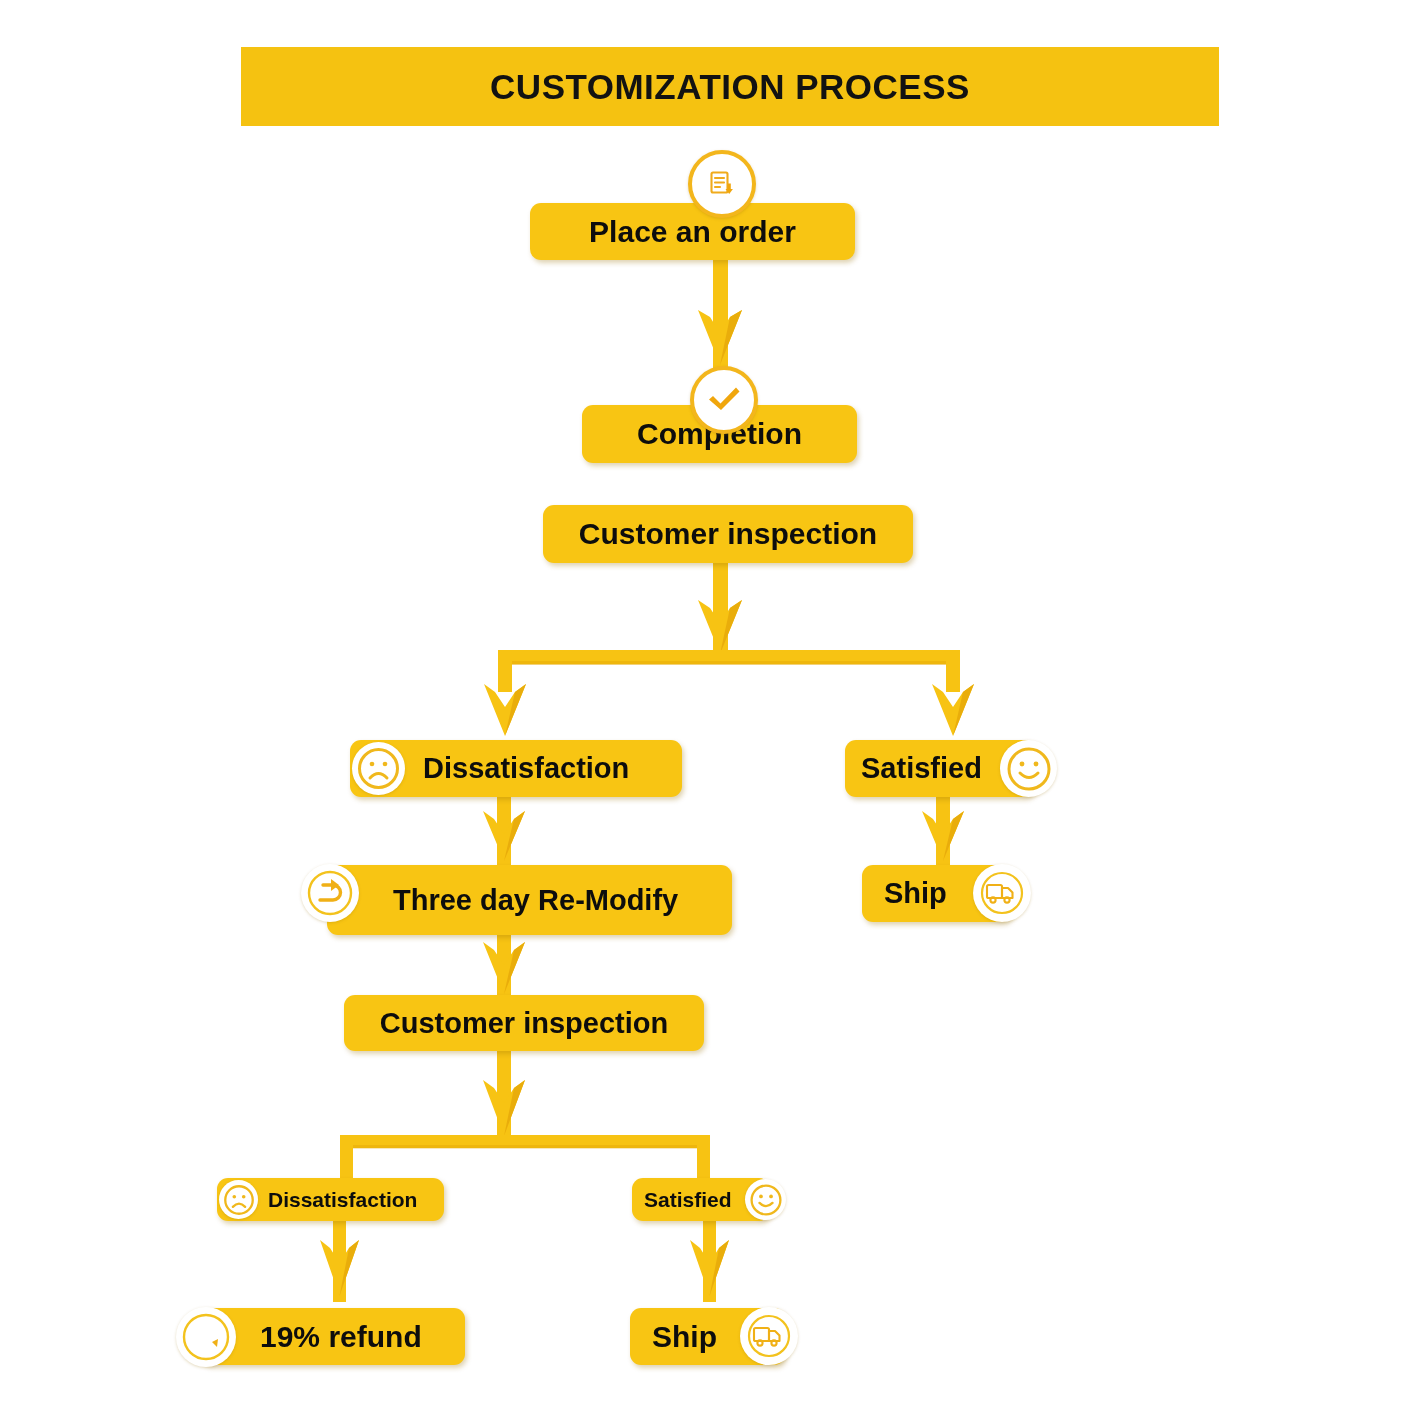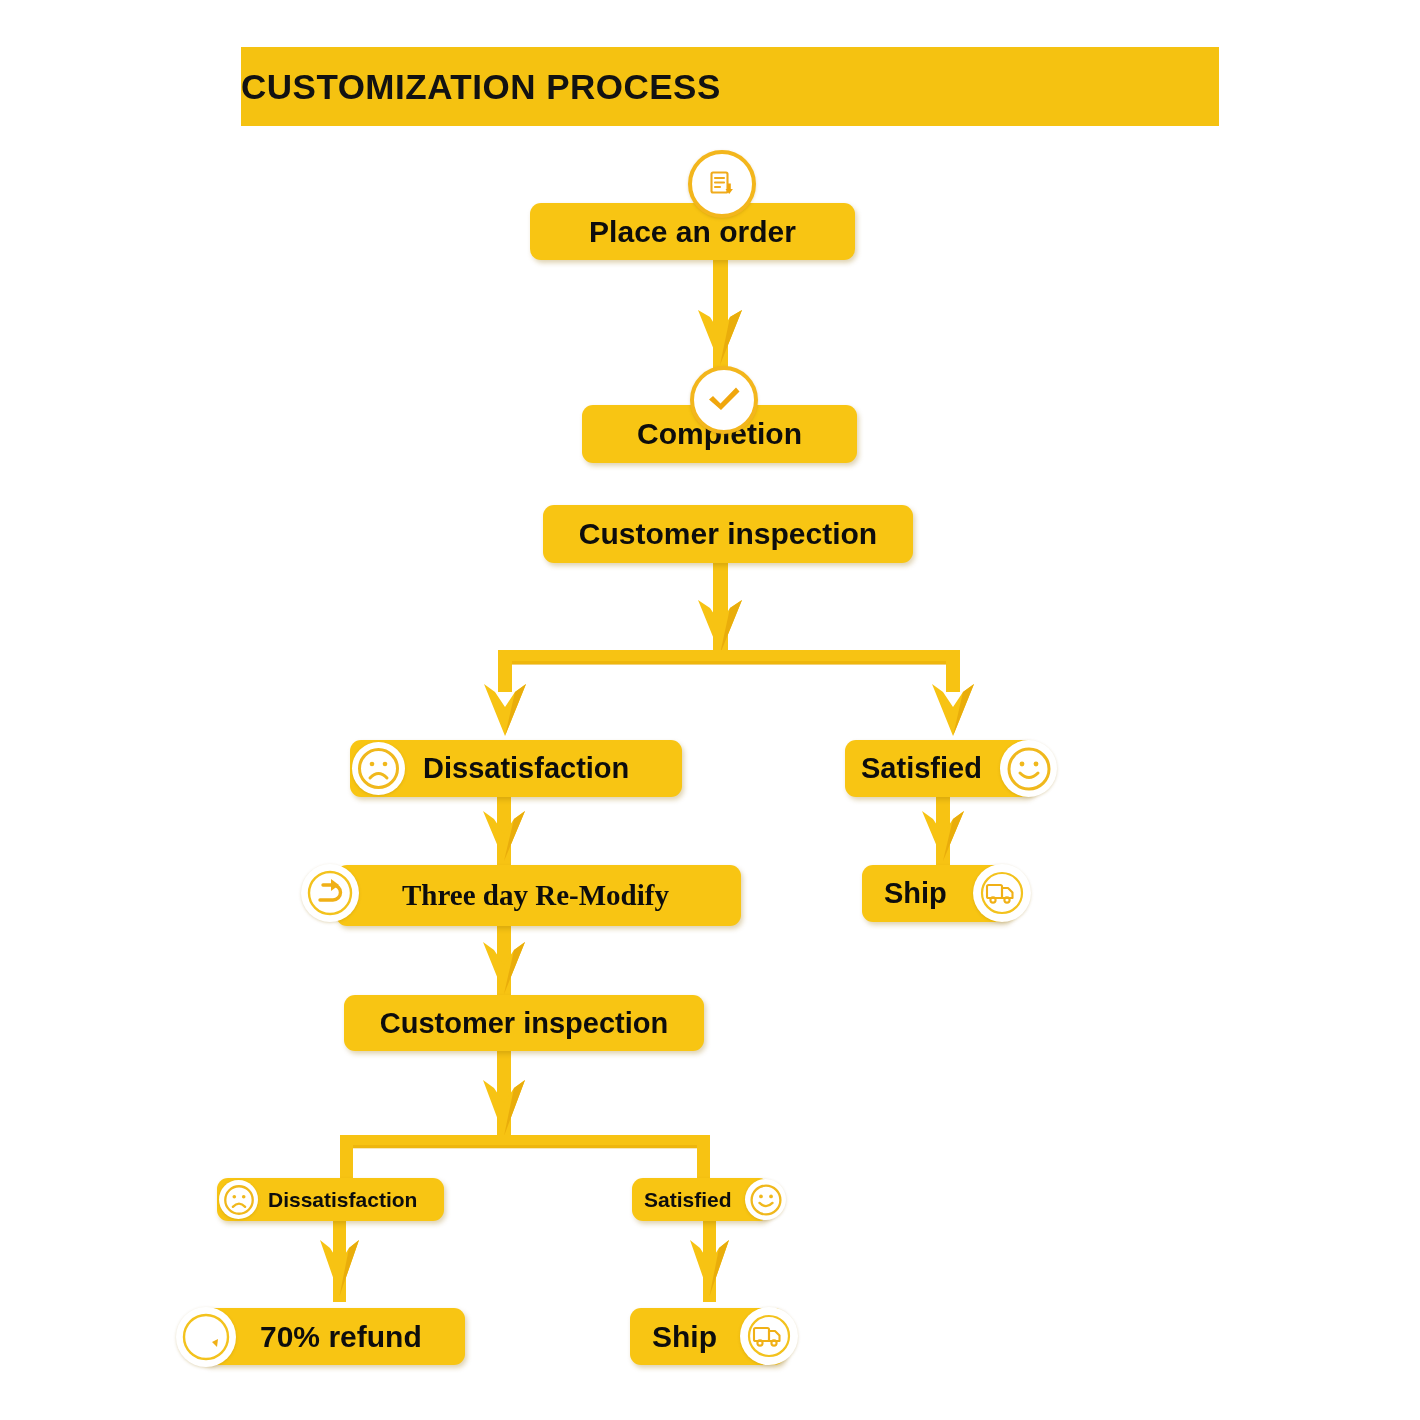--- a/index.html
+++ b/index.html
@@ -24,21 +24,21 @@
   
   .title-banner {
     position: absolute;
     left: 241px;
     top: 47px;
     width: 978px;
     height: 79px;
     background: #f5c211;
     display: flex;
     align-items: center;
-    justify-content: flex-start;
+    justify-content: center;
   }
   .title-banner .title-text {
     font-size: 35px;
     font-weight: bold;
     color: #121212;
     letter-spacing: 0.5px;
     font-family: "Liberation Sans", sans-serif;
   }
 
   
@@ -228,21 +228,21 @@
   </div>
   <div class="icon-badge" style="left:1000px; top:740px; width:57px; height:57px;">
     <svg width="50" height="50" viewBox="0 0 50 50">
       <circle cx="25" cy="25" r="20" fill="none" stroke="#f0b81c" stroke-width="3"></circle>
       <circle cx="18" cy="20" r="2.4" fill="#f0b81c"></circle>
       <circle cx="32" cy="20" r="2.4" fill="#f0b81c"></circle>
       <path d="M16 29 Q25 38 34 29" fill="none" stroke="#f0b81c" stroke-width="3" stroke-linecap="round"></path>
     </svg>
   </div>
 
-  <div class="node" style="left:336px; top:865px; width:405px; height:61px; padding-left:66px; z-index:3;font-family:Liberation Serif, serif;">
+  <div class="node" style="left:327px; top:865px; width:405px; height:70px; padding-left:66px; z-index:3;">
     <span class="label" style="font-size:29px;">Three day Re-Modify</span>
   </div>
   <div class="icon-badge" style="left:301px; top:864px; width:58px; height:58px;">
     <svg width="48" height="48" viewBox="0 0 48 48">
       <circle cx="24" cy="24" r="21" fill="none" stroke="#f3c21d" stroke-width="2.4"></circle>
       <path d="M14 31 L27 31 A7.5 7.5 0 0 0 27 16 L17 16" fill="none" stroke="#f0b016" stroke-width="3.4" stroke-linecap="round"></path>
       <path d="M25 10 L33 16 L25 22 Z" fill="#f0b016"></path>
     </svg>
   </div>
 
@@ -281,21 +281,21 @@
   <div class="icon-badge" style="left:745px; top:1179px; width:41px; height:41px;">
     <svg width="36" height="36" viewBox="0 0 50 50">
       <circle cx="25" cy="25" r="20" fill="none" stroke="#f0b81c" stroke-width="3.2"></circle>
       <circle cx="18" cy="20" r="2.6" fill="#f0b81c"></circle>
       <circle cx="32" cy="20" r="2.6" fill="#f0b81c"></circle>
       <path d="M16 29 Q25 38 34 29" fill="none" stroke="#f0b81c" stroke-width="3.2" stroke-linecap="round"></path>
     </svg>
   </div>
 
   <div class="node" style="left:200px; top:1308px; width:265px; height:57px; padding-left:60px; z-index:3;">
-    <span class="label" style="font-size:30px;">70% refund</span>
+    <span class="label" style="font-size:30px;">19% refund</span>
   </div>
   <div class="icon-badge" style="left:176px; top:1307px; width:60px; height:60px;">
     <svg width="50" height="50" viewBox="0 0 50 50">
       <circle cx="25" cy="25" r="22" fill="none" stroke="#f3c21d" stroke-width="2.4"></circle>
       <path d="M36 25 A11 11 0 1 0 27 35.8" fill="none" stroke="#ffffff" stroke-width="3.6" stroke-linecap="round"></path>
       <path d="M31 30 L37 27 L36 35 Z" fill="#f0b016"></path>
     </svg>
   </div>
 
   <div class="node" style="left:630px; top:1308px; width:155px; height:57px; padding-left:22px; z-index:3;">

